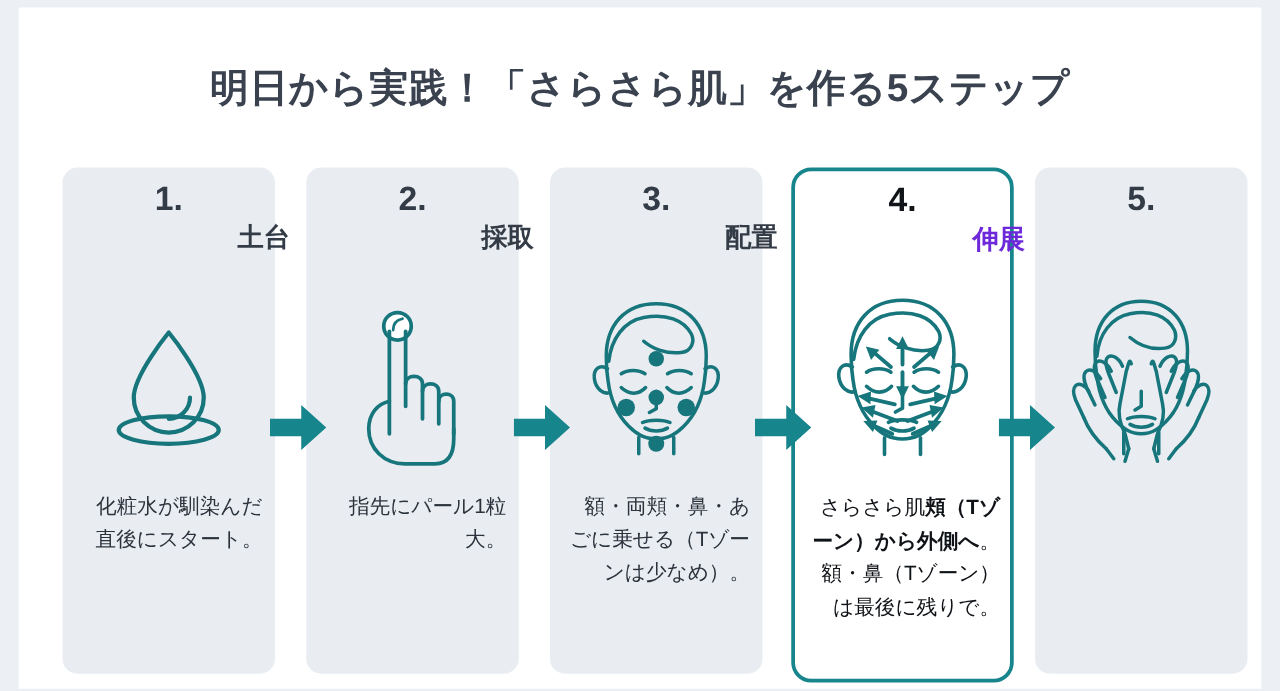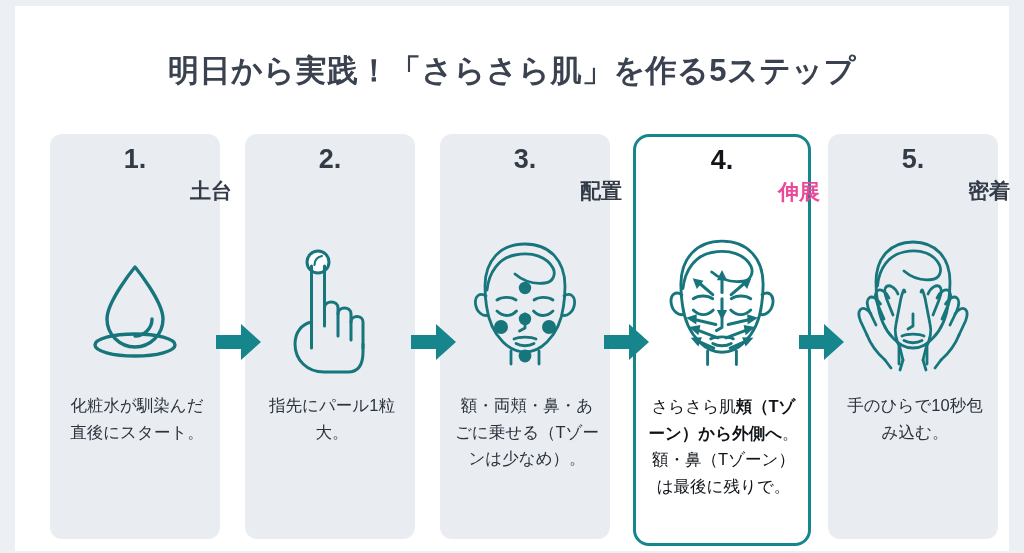--- a/index.html
+++ b/index.html
@@ -73,41 +73,41 @@
     top: 44px;
     left: 0;
     width: 100%;
     text-align: right;
     font-size: 21px;
     font-weight: bold;
     color: #333b47;
     line-height: 1.2;
     margin-left: 12px;
   }
-  .card.highlight .card-name { color: #ec4899; top: 42px; }
+  .card.highlight .card-name { color: #6d28d9; top: 42px; }
   .icon-box {
     position: absolute;
     top: 104px;
     left: 0;
     width: 100%;
     height: 145px;
     display: flex;
     align-items: center;
     justify-content: center;
   }
   .card.highlight .icon-box { top: 100px; }
   .caption {
     position: absolute;
     top: 258px;
     left: 14px;
     right: 10px;
     font-size: 16.5px;
     line-height: 1.62;
     color: #2b323c;
-    text-align: center;
+    text-align: right;
   }
   .card.highlight .caption {
     top: 256px;
     left: 11px;
     right: 8px;
     font-size: 16.5px;
     color: #0f1216;
   }
   .caption b { font-weight: bold; }
   .arrow {
@@ -144,20 +144,21 @@
     </div>
 
     <div class="arrow" style="left:201px;">
       <svg width="46" height="40" viewBox="0 0 46 40">
         <path d="M0 13 H25 V2 L45 20 L25 38 V27 H0 Z" fill="#17858c"></path>
       </svg>
     </div>
 
     <div class="card plain" style="left:230px;">
       <div class="card-num">2.</div>
+      <div class="card-name">採取</div>
       <div class="icon-box">
         <span>
           <svg width="120" height="130" viewBox="0 0 120 130" fill="none" stroke="#17757c" stroke-width="3" stroke-linecap="round" stroke-linejoin="round">
 
             <circle cx="48" cy="18" r="11" fill="#ffffff"></circle>
             <path d="M52 12 C47 13 44.5 16.5 44.5 21" stroke-width="2.2"></path>
 
             <path d="M41.5 22 V104"></path>
             <path d="M54.5 22 V82"></path>
 
@@ -291,21 +292,20 @@
     </div>
 
     <div class="arrow" style="left:784px;">
         <svg width="46" height="40" viewBox="0 0 46 40">
           <path d="M0 13 H25 V2 L45 20 L25 38 V27 H0 Z" fill="#17858c"></path>
         </svg>
     </div>
 
     <div class="card plain" style="left:813px;">
       <div class="card-num">5.</div>
-      <div class="card-name">密着</div>
       <div class="icon-box">
         <span>
           <svg width="140" height="146" viewBox="0 0 140 146" fill="none" stroke="#17757c" stroke-width="2.8" stroke-linecap="round" stroke-linejoin="round">
 
             <path d="M70 6 C47 6 33 22 33 46 C33 54 33.5 60 34.5 66 C36.5 82 42 94 50 102 C56 108 61 112 70 112 C79 112 84 108 90 102 C98 94 103.5 82 105.5 66 C106.5 60 107 54 107 46 C107 22 93 6 70 6 Z"></path>
 
             <path d="M34.5 50 C36 32 46 19 61 16 C78 12.5 91 18 96.5 29 C99 35 97 42.5 89 43.5 C78 45 68 41 61 35"></path>
 
             <path d="M70 78 V90 L65 93"></path>
 
@@ -328,17 +328,16 @@
             <path d="M94 62 C97 55.5 102.5 52.5 105.5 54.5 C108.5 56.5 108 61.5 105.5 68 L99 83"></path>
             <path d="M102.5 68 C106 62 111 59.5 114 62 C117 64.5 116 69.5 113.5 75.5 L107 89"></path>
             <path d="M112 78 C115 73 120 71 122.5 73.5 C125 76 124.5 80 122.5 85 L116 99"></path>
             <path d="M78 56 C79.5 51 80 56 82 62 L87 88 C89 96 87 104 83 112 L80 124"></path>
             <path d="M116 99 C112.5 108 106 117 98 124"></path>
             <path d="M98 124 L92 132"></path>
             <path d="M80 124 L83 134"></path>
           </svg>
         </span>
       </div>
-      <div class="caption">手のひらで10秒包み込む。</div>
     </div>
 
   </div>
 </div>
 
 </body></html>

